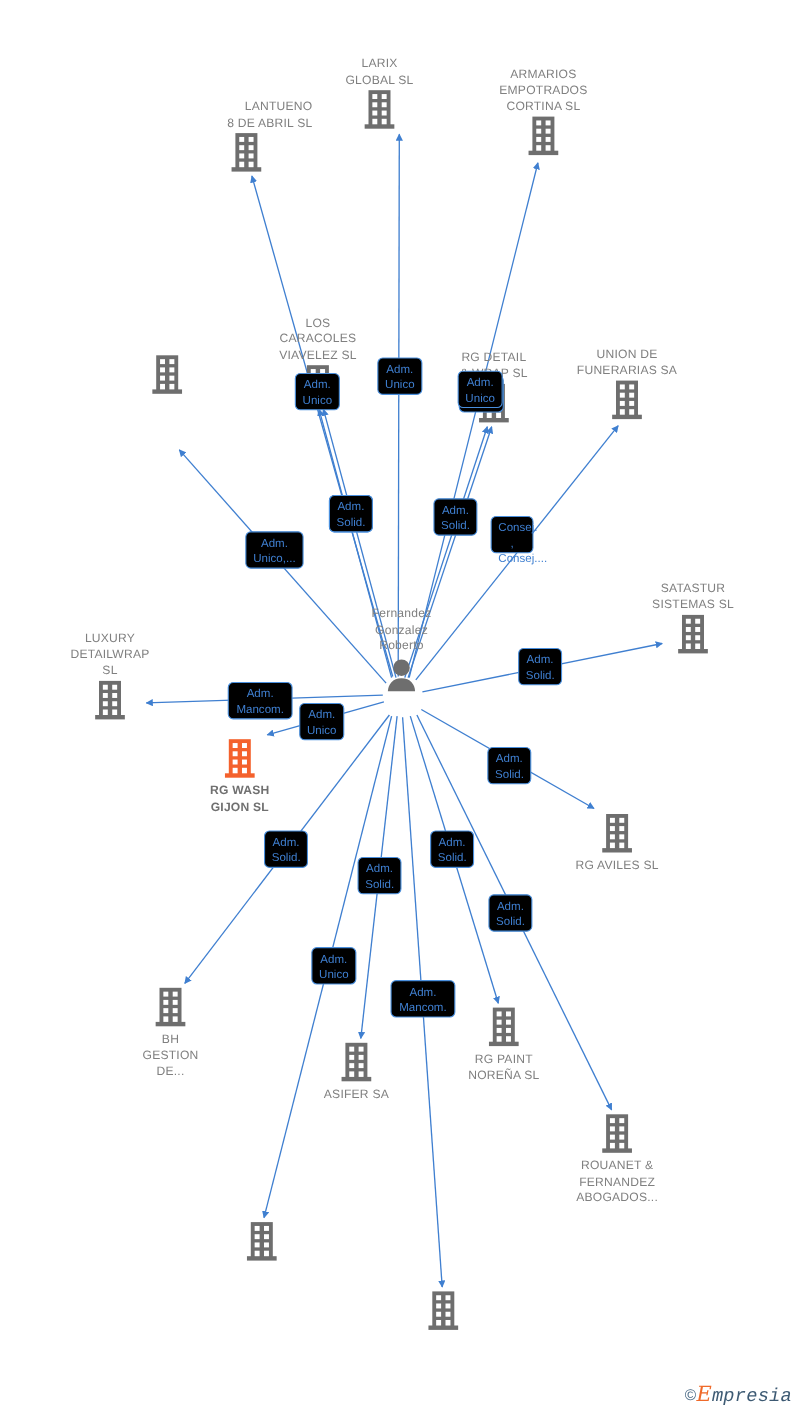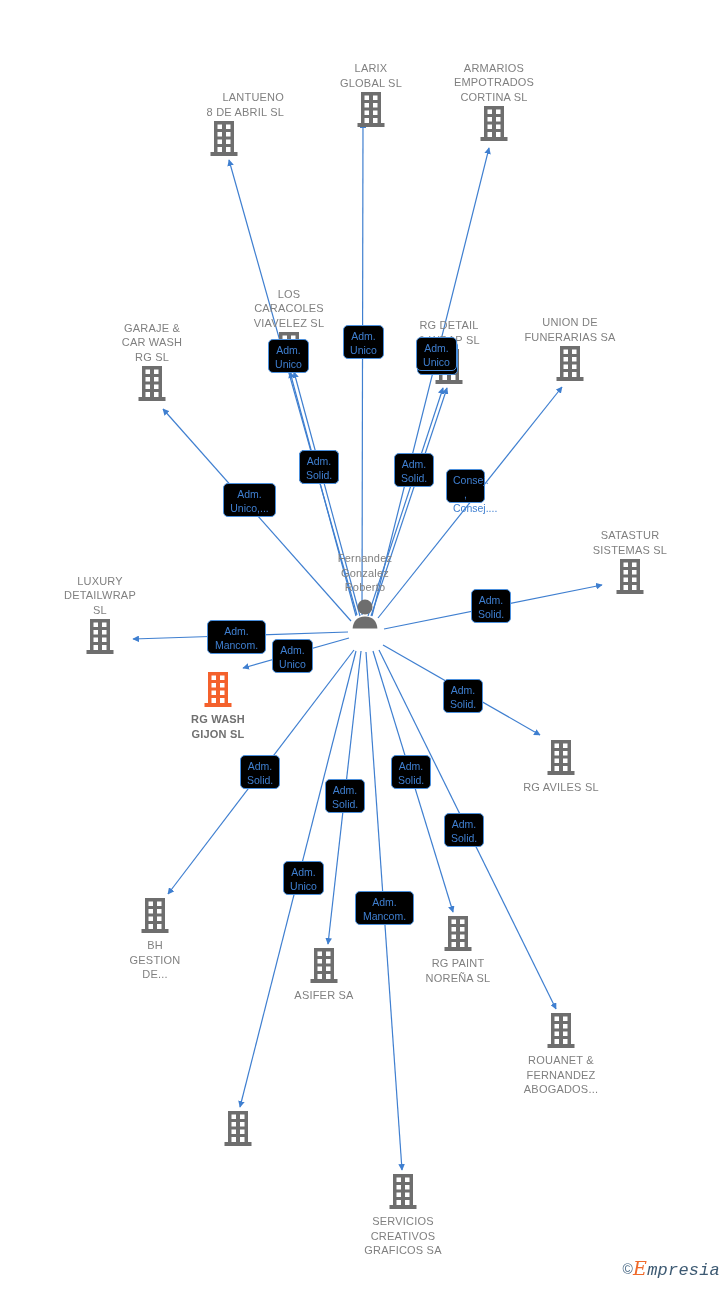--- a/index.html
+++ b/index.html
@@ -135,21 +135,21 @@
           <rect x="10.5" y="5.5" width="4.5" height="4.5" fill="#ffffff"></rect>
           <rect x="19" y="5.5" width="4.5" height="4.5" fill="#ffffff"></rect>
           <rect x="10.5" y="13" width="4.5" height="4.5" fill="#ffffff"></rect>
           <rect x="19" y="13" width="4.5" height="4.5" fill="#ffffff"></rect>
           <rect x="10.5" y="20.5" width="4.5" height="4.5" fill="#ffffff"></rect>
           <rect x="19" y="20.5" width="4.5" height="4.5" fill="#ffffff"></rect>
           <rect x="10.5" y="28" width="4.5" height="5" fill="#ffffff"></rect>
           <rect x="19" y="28" width="4.5" height="5" fill="#ffffff"></rect>
         </svg>
       </div>
-      <div class="node caption-above" style="left: 371px; top: 51px; margin-top: 10px;">
+      <div class="node caption-above" style="left: 345px; top: 51px;">
         <div class="caption">LARIX
 GLOBAL  SL</div>
         <svg class="glyph" viewBox="0 0 34 40" width="34" height="40">
           <rect x="7" y="2" width="20" height="32" fill="#6e6e6e"></rect>
           <rect x="3.5" y="33" width="27" height="4" fill="#6e6e6e"></rect>
           <rect x="10.5" y="5.5" width="4.5" height="4.5" fill="#ffffff"></rect>
           <rect x="19" y="5.5" width="4.5" height="4.5" fill="#ffffff"></rect>
           <rect x="10.5" y="13" width="4.5" height="4.5" fill="#ffffff"></rect>
           <rect x="19" y="13" width="4.5" height="4.5" fill="#ffffff"></rect>
           <rect x="10.5" y="20.5" width="4.5" height="4.5" fill="#ffffff"></rect>
@@ -169,23 +169,20 @@
           <rect x="19" y="5.5" width="4.5" height="4.5" fill="#ffffff"></rect>
           <rect x="10.5" y="13" width="4.5" height="4.5" fill="#ffffff"></rect>
           <rect x="19" y="13" width="4.5" height="4.5" fill="#ffffff"></rect>
           <rect x="10.5" y="20.5" width="4.5" height="4.5" fill="#ffffff"></rect>
           <rect x="19" y="20.5" width="4.5" height="4.5" fill="#ffffff"></rect>
           <rect x="10.5" y="28" width="4.5" height="5" fill="#ffffff"></rect>
           <rect x="19" y="28" width="4.5" height="5" fill="#ffffff"></rect>
         </svg>
       </div>
       <div class="node caption-above" style="left: 152px; top: 320.5px;">
-        <div class="caption">GARAJE &amp;
-CAR WASH
-RG  SL</div>
         <svg class="glyph" viewBox="0 0 34 40" width="34" height="40">
           <rect x="7" y="2" width="20" height="32" fill="#6e6e6e"></rect>
           <rect x="3.5" y="33" width="27" height="4" fill="#6e6e6e"></rect>
           <rect x="10.5" y="5.5" width="4.5" height="4.5" fill="#ffffff"></rect>
           <rect x="19" y="5.5" width="4.5" height="4.5" fill="#ffffff"></rect>
           <rect x="10.5" y="13" width="4.5" height="4.5" fill="#ffffff"></rect>
           <rect x="19" y="13" width="4.5" height="4.5" fill="#ffffff"></rect>
           <rect x="10.5" y="20.5" width="4.5" height="4.5" fill="#ffffff"></rect>
           <rect x="19" y="20.5" width="4.5" height="4.5" fill="#ffffff"></rect>
           <rect x="10.5" y="28" width="4.5" height="5" fill="#ffffff"></rect>
@@ -390,23 +387,20 @@
           <rect x="3.5" y="33" width="27" height="4" fill="#6e6e6e"></rect>
           <rect x="10.5" y="5.5" width="4.5" height="4.5" fill="#ffffff"></rect>
           <rect x="19" y="5.5" width="4.5" height="4.5" fill="#ffffff"></rect>
           <rect x="10.5" y="13" width="4.5" height="4.5" fill="#ffffff"></rect>
           <rect x="19" y="13" width="4.5" height="4.5" fill="#ffffff"></rect>
           <rect x="10.5" y="20.5" width="4.5" height="4.5" fill="#ffffff"></rect>
           <rect x="19" y="20.5" width="4.5" height="4.5" fill="#ffffff"></rect>
           <rect x="10.5" y="28" width="4.5" height="5" fill="#ffffff"></rect>
           <rect x="19" y="28" width="4.5" height="5" fill="#ffffff"></rect>
         </svg>
-        <div class="caption">SERVICIOS
-CREATIVOS
-GRAFICOS SA</div>
       </div>
     </div>
   <div id="labels-layer">
       <div class="edge-label" style="left: 299px; top: 450px; width: 40px; height: 34px;">Adm.
 Solid.</div>
       <div class="edge-label" style="left: 343px; top: 325px; width: 41px; height: 34px;">Adm.
 Unico</div>
       <div class="edge-label" style="left: 417px; top: 341px; width: 41px; height: 34px;">Adm.
 Unico</div>
       <div class="edge-label" style="left: 223px; top: 483px; width: 53px; height: 34px;">Adm.

